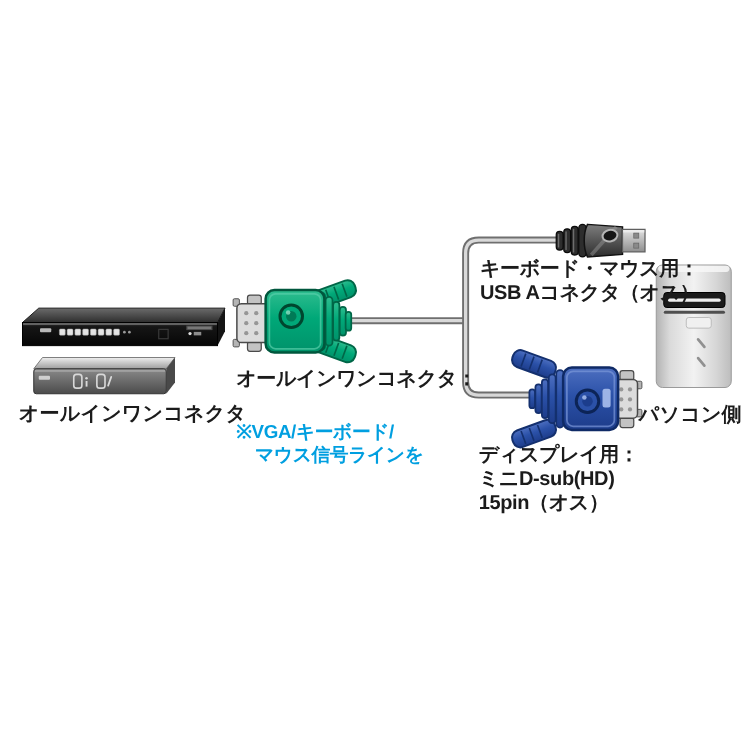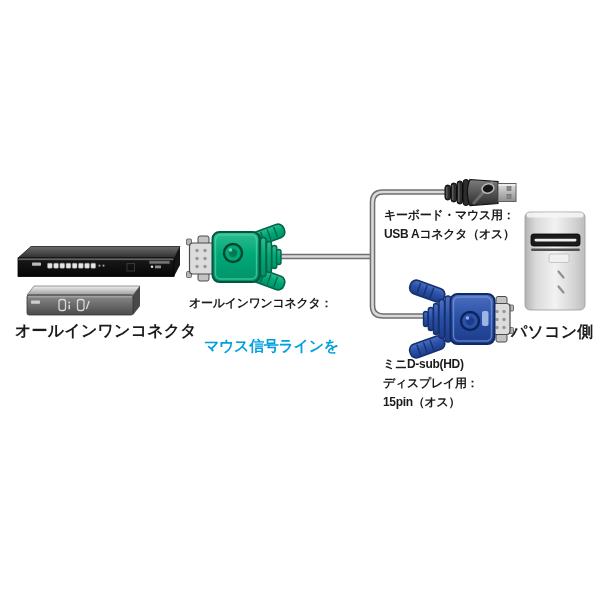--- a/index.html
+++ b/index.html
@@ -3,21 +3,21 @@
 <meta charset="utf-8">
 <style>
   html,body{margin:0;padding:0;background:#fff;}
   .stage{
     position:relative;width:600px;height:600px;background:#ffffff;overflow:hidden;
     font-family:"Liberation Sans", sans-serif;
   }
   .stage svg{position:absolute;left:0;top:0;}
   .lbl{position:absolute;font-weight:bold;color:#1b1b1b;white-space:nowrap;}
   .device-label{font-size:16px;letter-spacing:0.2px;}
-  .ann{font-size:12px;line-height:19px;letter-spacing:-0.3px;}
+  .ann{font-size:16px;line-height:19px;letter-spacing:-0.3px;}
   .note{font-size:15px;line-height:18.5px;letter-spacing:-0.3px;color:#009FE0;}
   .note .indent{padding-left:15px;}
 </style>
 </head>
 <body>
 
 <div class="stage">
 
   <svg width="600" height="600" viewBox="0 0 600 600">
     <defs>
@@ -212,29 +212,30 @@
     </g>
   </svg>
 
   <div class="lbl device-label" style="left:15px;top:321px;">オールインワンコネクタ</div>
 
   <div class="lbl ann" style="left:189px;top:294px;">
     <div>オールインワンコネクタ：</div>
   </div>
 
   <div class="lbl note" style="left:189px;top:337px;">
+    <div>※VGA/キーボード/</div>
     <div class="indent">マウス信号ラインを</div>
   </div>
 
   <div class="lbl ann" style="left:384px;top:206px;">
     <div>キーボード・マウス用：</div>
     <div>USB Aコネクタ（オス）</div>
   </div>
 
   <div class="lbl ann" style="left:383px;top:355px;">
+    <div>ディスプレイ用：</div>
     <div>ミニD-sub(HD)</div>
-    <div>ディスプレイ用：</div>
     <div>15pin（オス）</div>
   </div>
 
   <div class="lbl device-label" style="left:511px;top:322px;">パソコン側</div>
 
 </div>
 
 </body></html>

